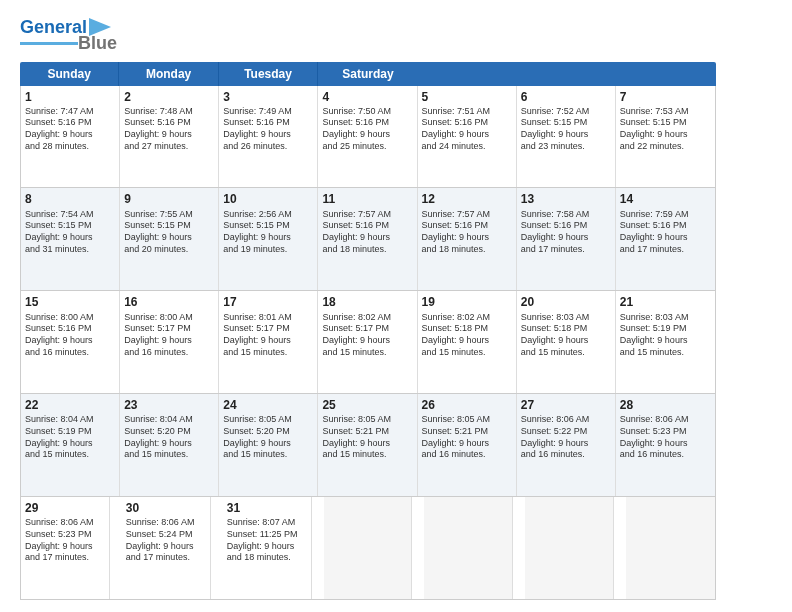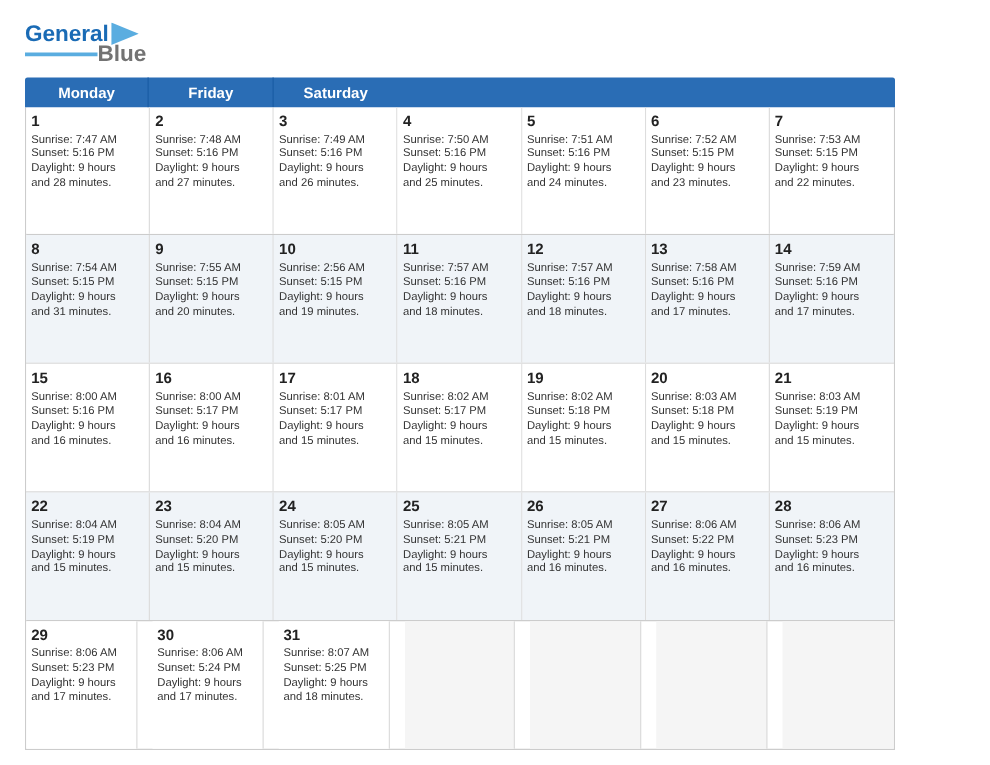--- a/index.html
+++ b/index.html
@@ -132,22 +132,23 @@
       </div>
     </div>
     <div class="title-block">
       <div class="main-title"></div>
       <div class="sub-title"></div>
     </div>
   </div>
 
   <div class="calendar">
     <div class="cal-header">
+    <div class="cal-header-cell">Sunday</div>
         <div class="cal-header-cell">Monday</div>
-        <div class="cal-header-cell">Friday</div>
+        <div class="cal-header-cell">Tuesday</div>
         <div class="cal-header-cell">Saturday</div>
       </div>
     <div class="cal-body">
     <div class="cal-row">
           <div class="cal-cell">
             <span class="day-num">1</span>
             <div class="cell-text">Sunrise: 7:47 AM</div>
             <div class="cell-text">Sunset: 5:16 PM</div>
             <div class="cell-text">Daylight: 9 hours</div>
             <div class="cell-text">and 28 minutes.</div>
@@ -359,21 +360,21 @@
           <div class="cal-cell">
             <span class="day-num">30</span>
             <div class="cell-text">Sunrise: 8:06 AM</div>
             <div class="cell-text">Sunset: 5:24 PM</div>
             <div class="cell-text">Daylight: 9 hours</div>
             <div class="cell-text">and 17 minutes.</div>
           </div>
           <div class="cal-cell">
             <span class="day-num">31</span>
             <div class="cell-text">Sunrise: 8:07 AM</div>
-            <div class="cell-text">Sunset: 5:25 PM</div>
+            <div class="cell-text">Sunset: 11:25 PM</div>
             <div class="cell-text">Daylight: 9 hours</div>
             <div class="cell-text">and 18 minutes.</div>
           </div>
           <div class="cal-cell empty"></div>
           <div class="cal-cell empty"></div>
           <div class="cal-cell empty"></div>
           <div class="cal-cell empty"></div>
         </div>
       </div>
   </div>

